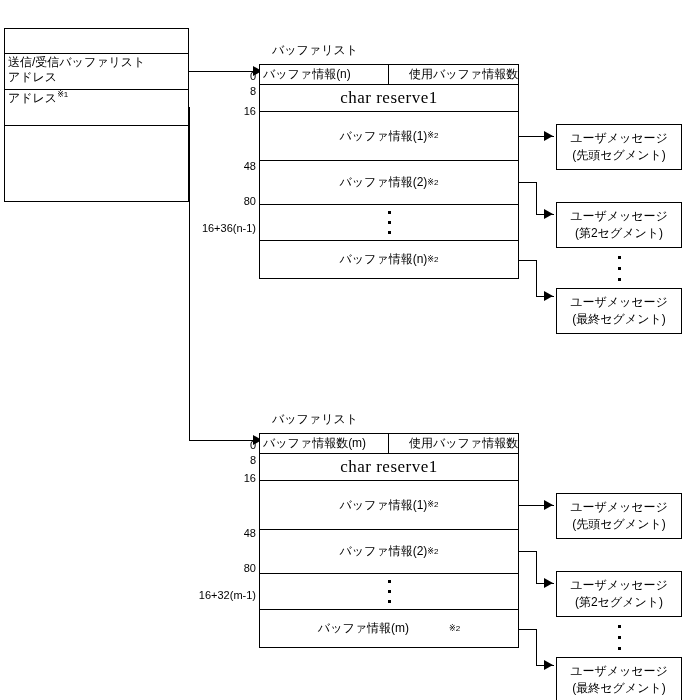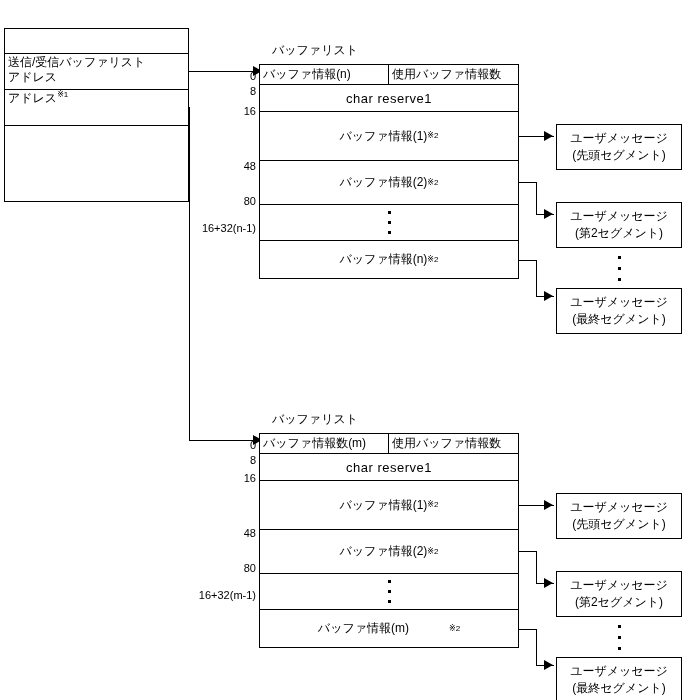--- a/index.html
+++ b/index.html
@@ -25,22 +25,22 @@
   }
   .off {
     position: absolute;
     white-space: nowrap;
     font-size: 11px;
     line-height: 11px;
     text-align: right;
     font-family: "Liberation Sans", "DejaVu Sans", sans-serif;
   }
   .mono {
-    font-family: Liberation Sans, sans-serif;
-    font-size: 13px;
+    font-family: Liberation Serif, serif;
+    font-size: 17px;
     letter-spacing: 0.5px;
   }
 
   
   .param-box {
     position: absolute;
     border: 1px solid #000;
     background: #fff;
   }
   .param-row {
@@ -58,21 +58,21 @@
     position: absolute;
     border: 1px solid #000;
     background: #fff;
     display: flex;
     align-items: center;
     justify-content: center;
     font-size: 12px;
     white-space: nowrap;
   }
   .tcell.hdrL { justify-content: flex-start; padding-left: 3px; }
-  .tcell.hdrR { justify-content: flex-start; padding-left: 3px; }
+  .tcell.hdrR { justify-content: flex-start; padding-left: 20px; }
 
   .sup { font-size: 8px; vertical-align: super; line-height: 1; }
 
   
   .hline { position: absolute; height: 0; border-top: 1px solid #000; }
   .vline { position: absolute; width: 0; border-left: 1px solid #000; }
 
   
   .arrow {
     position: absolute;
@@ -140,21 +140,21 @@
 <div class="hline" style="left:189px; top:440px; width:68px;"></div>
 <div class="arrow" style="left:253px; top:435px;"></div>
 
 <div class="lbl" style="left:272px; top:43px;">バッファリスト</div>
 
 <div class="off" style="left:228px; top:71px;  width:28px;">0</div>
 <div class="off" style="left:228px; top:86px;  width:28px;">8</div>
 <div class="off" style="left:224px; top:106px; width:32px;">16</div>
 <div class="off" style="left:224px; top:161px; width:32px;">48</div>
 <div class="off" style="left:224px; top:196px; width:32px;">80</div>
-<div class="off" style="left:188px; top:223px; width:68px;">16+32(n-1)</div>
+<div class="off" style="left:188px; top:223px; width:68px;">16+36(n-1)</div>
 
 <div class="tcell hdrL" style="left:259px; top:64px; width:130px; height:21px;">
   <span>バッファ情報(n)</span>
 </div>
 <div class="tcell hdrR" style="left:388px; top:64px; width:131px; height:21px;">
   <span>使用バッファ情報数</span>
 </div>
 
 <div class="tcell" style="left:259px; top:84px; width:260px; height:28px;">
   <span class="mono">char reserve1</span>

